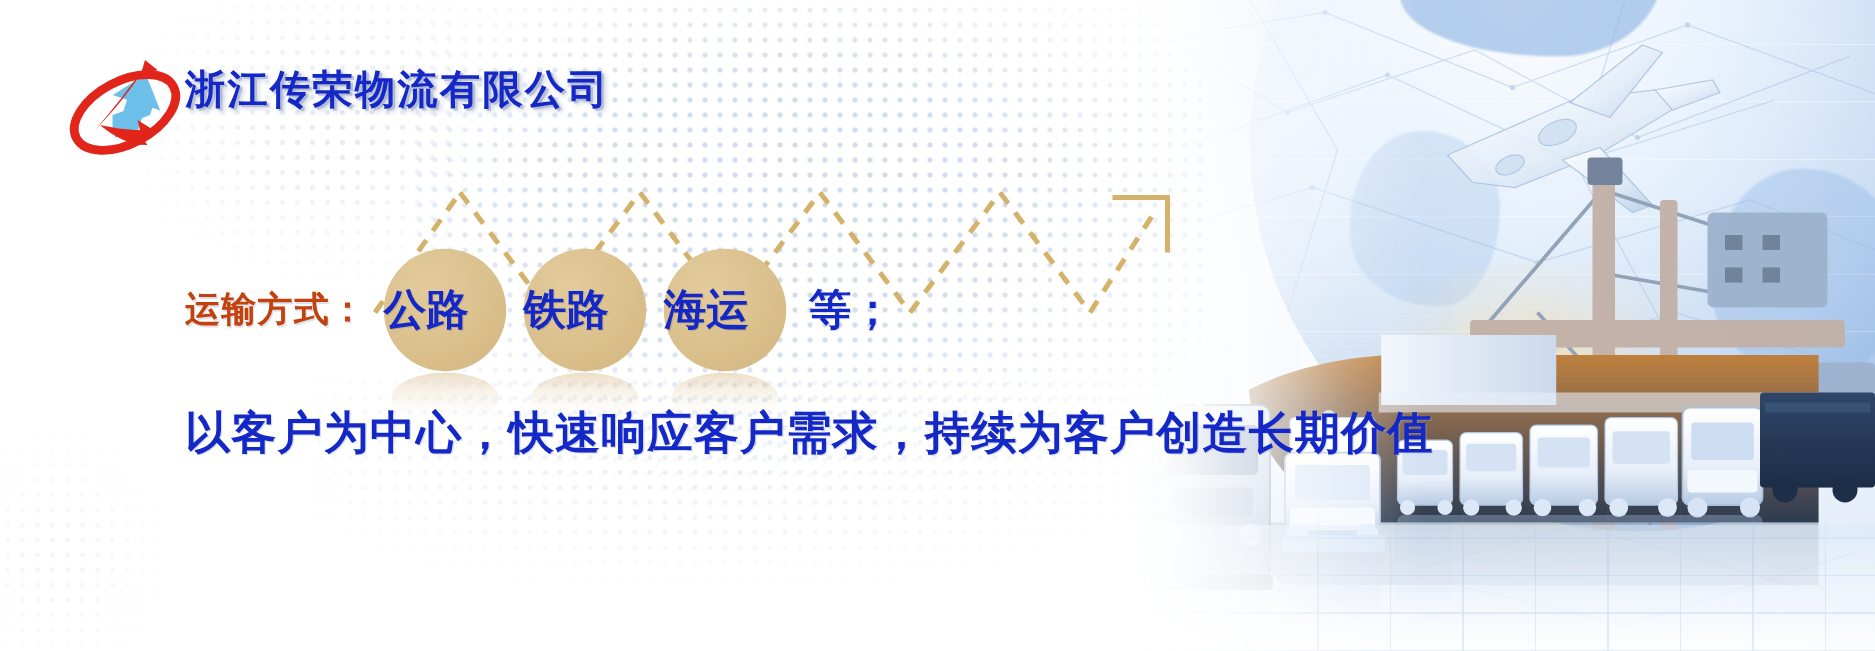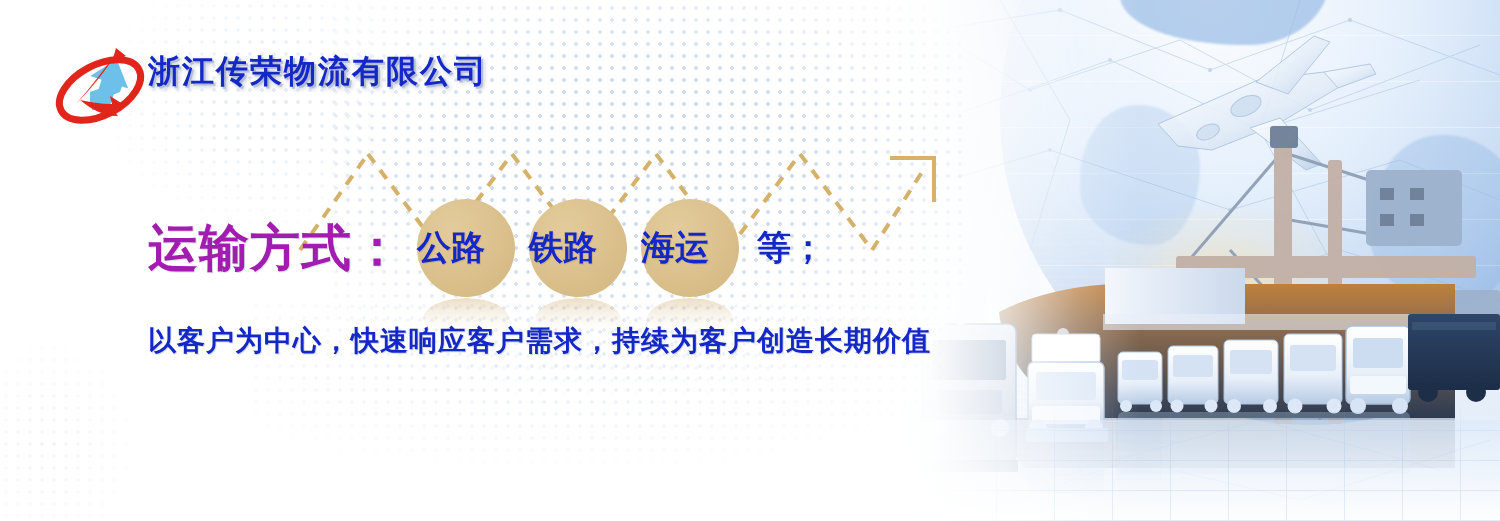--- a/index.html
+++ b/index.html
@@ -142,21 +142,21 @@
     color:#1428c8;
     text-shadow:2px 2px 0 rgba(150,160,195,.55), 3px 3px 4px rgba(120,132,170,.45);
     white-space:nowrap;
   }
 
   #mode-row{
     position:absolute;left:148px;top:196px;height:104px;
     display:flex;align-items:center;
   }
   #mode-label{
-    font-size:50px;font-weight:bold;color:#a21caf;letter-spacing:1px;
+    font-size:28px;font-weight:bold;color:#c2410c;letter-spacing:1px;
     white-space:nowrap;
     text-shadow:1px 1px 0 rgba(160,170,200,.35);
   }
   .mode-circle{
     position:relative;
     width:98px;height:98px;border-radius:50%;
     margin-left:14px;
     display:flex;align-items:center;justify-content:flex-start;
     background:radial-gradient(circle at 36% 30%, #e3cb9c 0%, #dcc28f 45%, #d2b67f 100%);
     flex:0 0 auto;
@@ -174,21 +174,21 @@
             mask-image:linear-gradient(to bottom, #000, transparent);
   }
   #mode-suffix{
     font-size:34px;font-weight:bold;color:#1428c8;
     margin-left:18px;white-space:nowrap;
     text-shadow:1px 1px 0 rgba(160,170,200,.35);
   }
 
   #tagline{
     position:absolute;left:148px;top:322px;
-    font-size:28px;font-weight:bold;color:#1428c8;letter-spacing:1px;
+    font-size:36px;font-weight:bold;color:#1428c8;letter-spacing:1px;
     white-space:nowrap;
     text-shadow:1px 1px 0 rgba(160,170,200,.4);
   }
 
   
   #zigzag{position:absolute;left:290px;top:140px;width:660px;height:170px;pointer-events:none;}
 </style>
 </head>
 <body>
 

